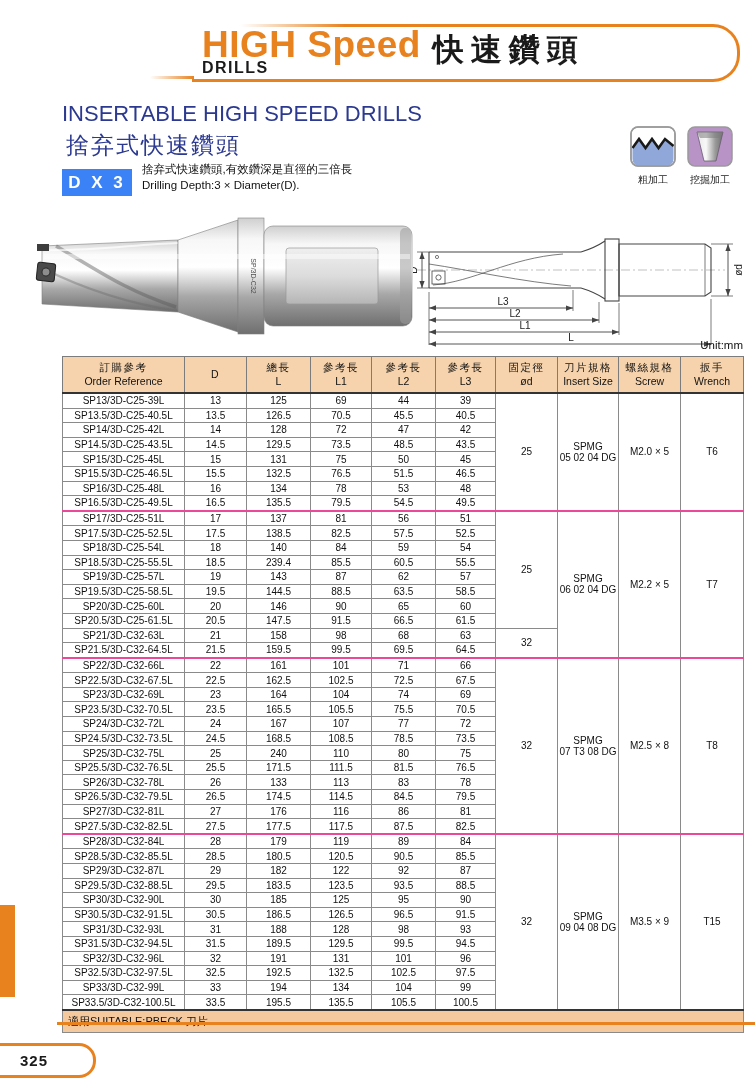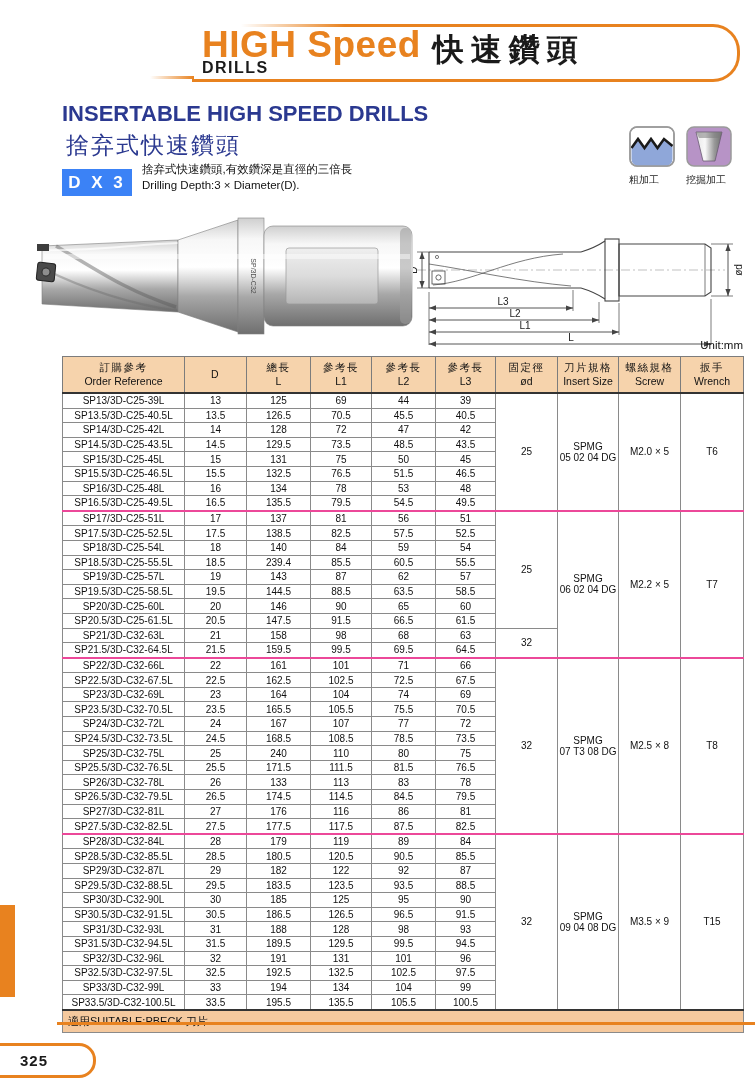--- a/index.html
+++ b/index.html
@@ -13,28 +13,28 @@
   .banner-fade-top{position:absolute;left:185px;top:22px;width:160px;height:8px;
     background:linear-gradient(to right,#fff 35%,rgba(255,255,255,0));}
   .banner-underline-ext{position:absolute;left:150px;top:76px;width:44px;height:3px;
     background:linear-gradient(to right,rgba(232,130,31,0),#E8821F);}
   .banner-text{position:absolute;left:202px;top:27px;}
   .banner-row{display:flex;align-items:flex-start;gap:12px;}
   .banner-title-en{color:#E8821F;font-size:37px;font-weight:bold;line-height:0.95;letter-spacing:0.5px;}
   .banner-title-zh{color:#1a1a1a;font-size:31px;font-weight:bold;letter-spacing:7px;margin-top:2px;text-align:right;}
   .banner-sub{color:#1a1a1a;font-size:16px;font-weight:bold;letter-spacing:1.5px;margin-top:-3px;}
   
-  .sec-en{position:absolute;left:62px;top:101px;color:#2B3990;font-size:22px;font-weight:bold;margin:0;}
+  .sec-en{position:absolute;left:62px;top:101px;color:#2B3990;font-size:22px;font-weight:normal;margin:0;}
   .sec-zh{position:absolute;left:62px;top:126px;color:#2B3990;font-size:23px;font-weight:normal;letter-spacing:2px;margin:4px;}
   .badge{position:absolute;left:62px;top:169px;width:70px;height:27px;background:#3b82f6;color:#fff;
     font-size:17px;font-weight:bold;letter-spacing:3px;display:flex;align-items:center;justify-content:center;}
   .badge-desc{position:absolute;left:142px;top:161px;font-size:11.5px;color:#111;line-height:1.4;}
   
   .mach-icons{position:absolute;left:629px;top:126px;display:flex;gap:9px;}
-  .mach-icon{width:48px;text-align:left;}
+  .mach-icon{width:48px;text-align:center;}
   .mach-label{font-size:10px;color:#222;margin-top:2px;white-space:nowrap;}
   
   .photo{position:absolute;left:28px;top:210px;}
   .diagram{position:absolute;left:413px;top:212px;}
   
   .unit{position:absolute;left:62px;top:339px;width:681px;text-align:right;font-size:11.5px;color:#111;}
   
   table.spec{position:absolute;left:62px;top:356px;width:681px;border-collapse:collapse;table-layout:fixed;
     border:1.5px solid #555;}
   table.spec th{background:#F6D3AC;border:1px solid #7c7c7c;border-bottom:2px solid #333;

